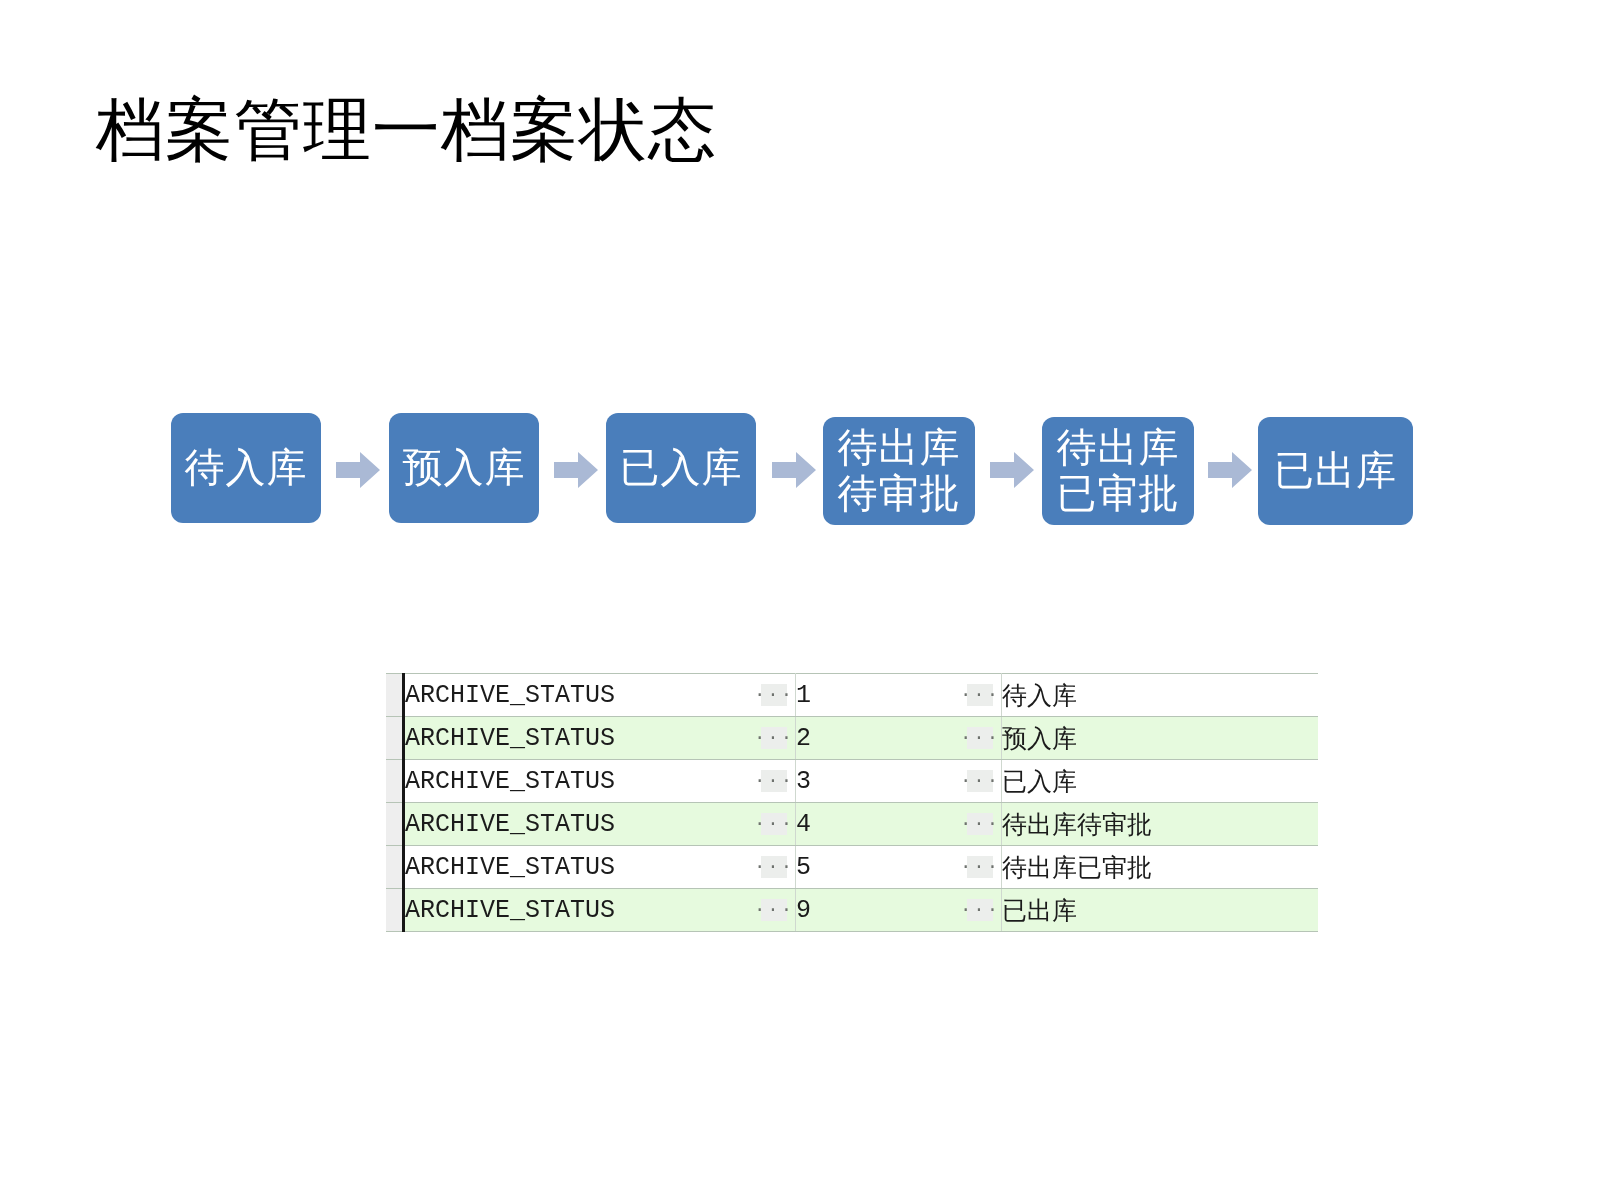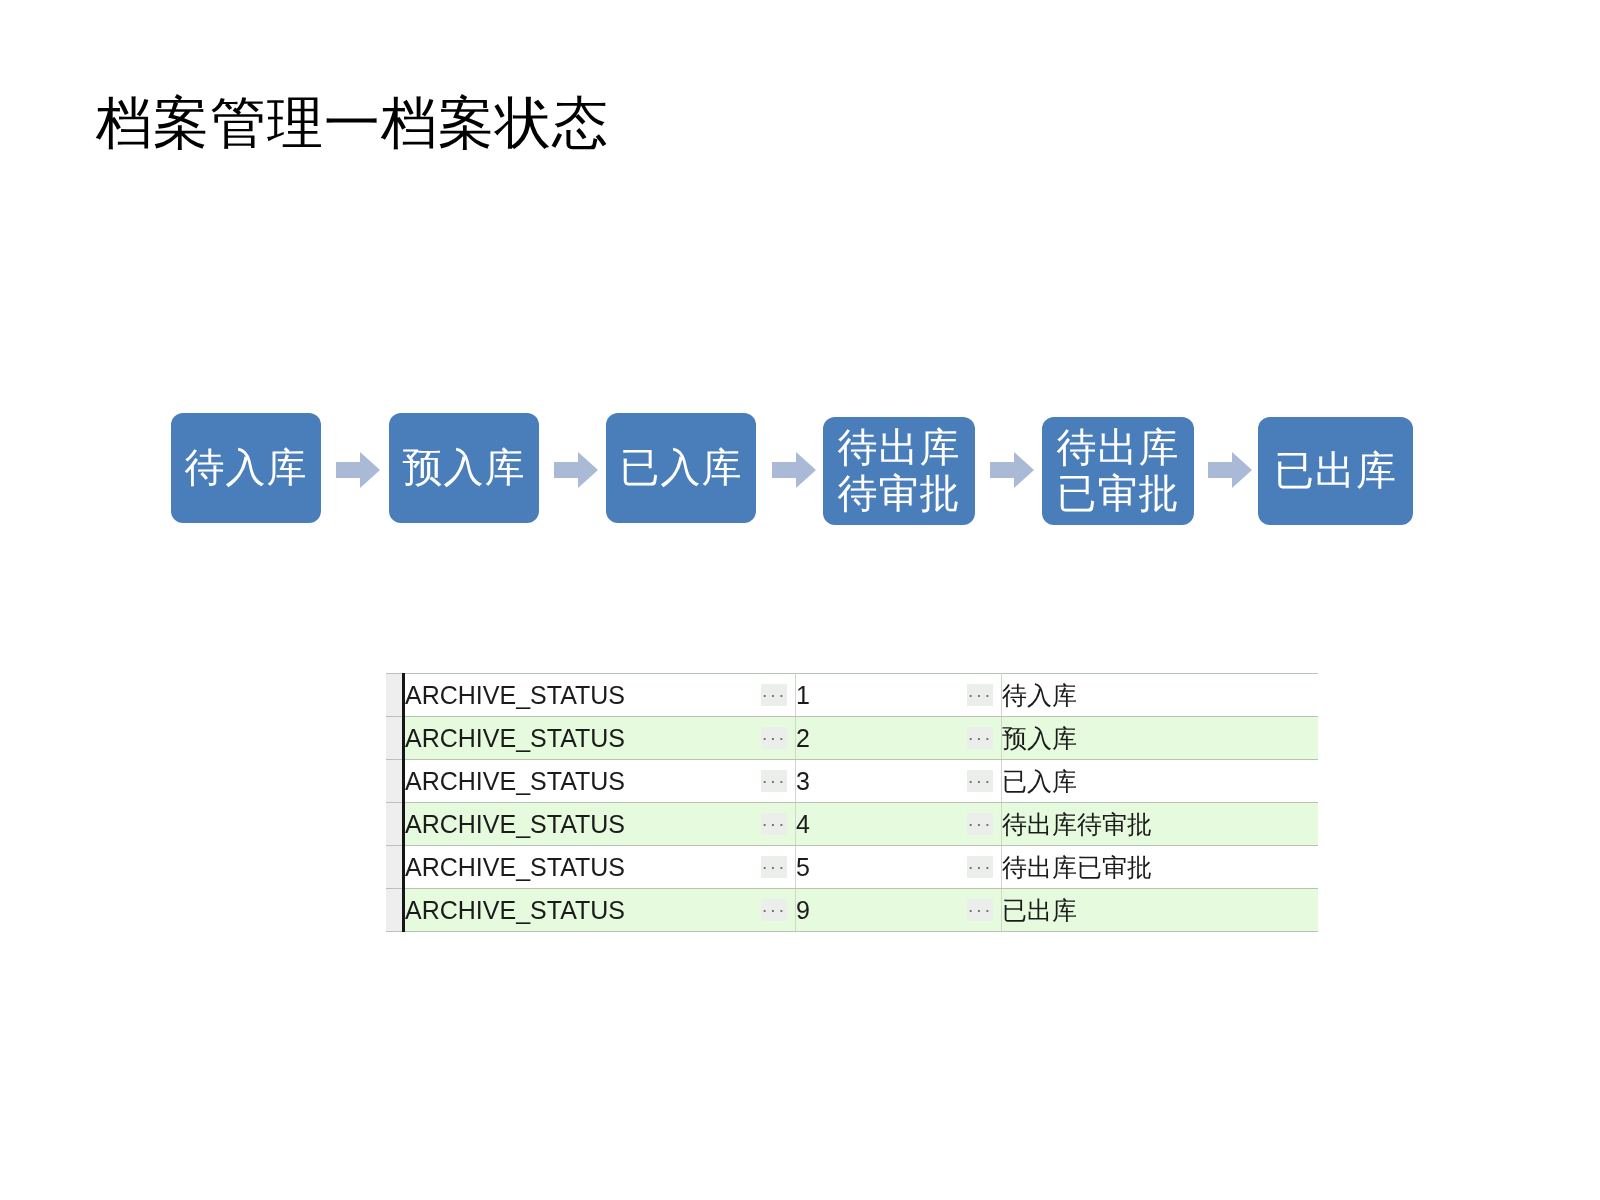--- a/index.html
+++ b/index.html
@@ -14,21 +14,21 @@
     overflow: hidden;
     position: relative;
   }
 
   
   #slide-title {
     position: absolute;
     left: 96px;
     top: 92px;
     font-family: "Liberation Serif", "DejaVu Serif", serif;
-    font-size: 56px;
+    font-size: 68px;
     line-height: 1.12;
     color: #000000;
     letter-spacing: 1px;
     white-space: nowrap;
   }
 
   
   #flow-diagram {
     position: absolute;
     left: 0;
@@ -62,21 +62,21 @@
   .flow-arrow svg { display: block; }
 
   
   #status-table {
     position: absolute;
     left: 386px;
     top: 673px;
     width: 932px;
     border-collapse: collapse;
     table-layout: fixed;
-    font-family: Liberation Sans, sans-serif;
+    font-family: Liberation Mono, monospace;
     background: #86efac;
   }
   #status-table tr { height: 42px; }
   #status-table td {
     border-top: 1px solid #b6c4b6;
     border-bottom: 1px solid #b6c4b6;
     padding: 0;
     vertical-align: middle;
     font-size: 25px;
     color: #1b1b1b;

